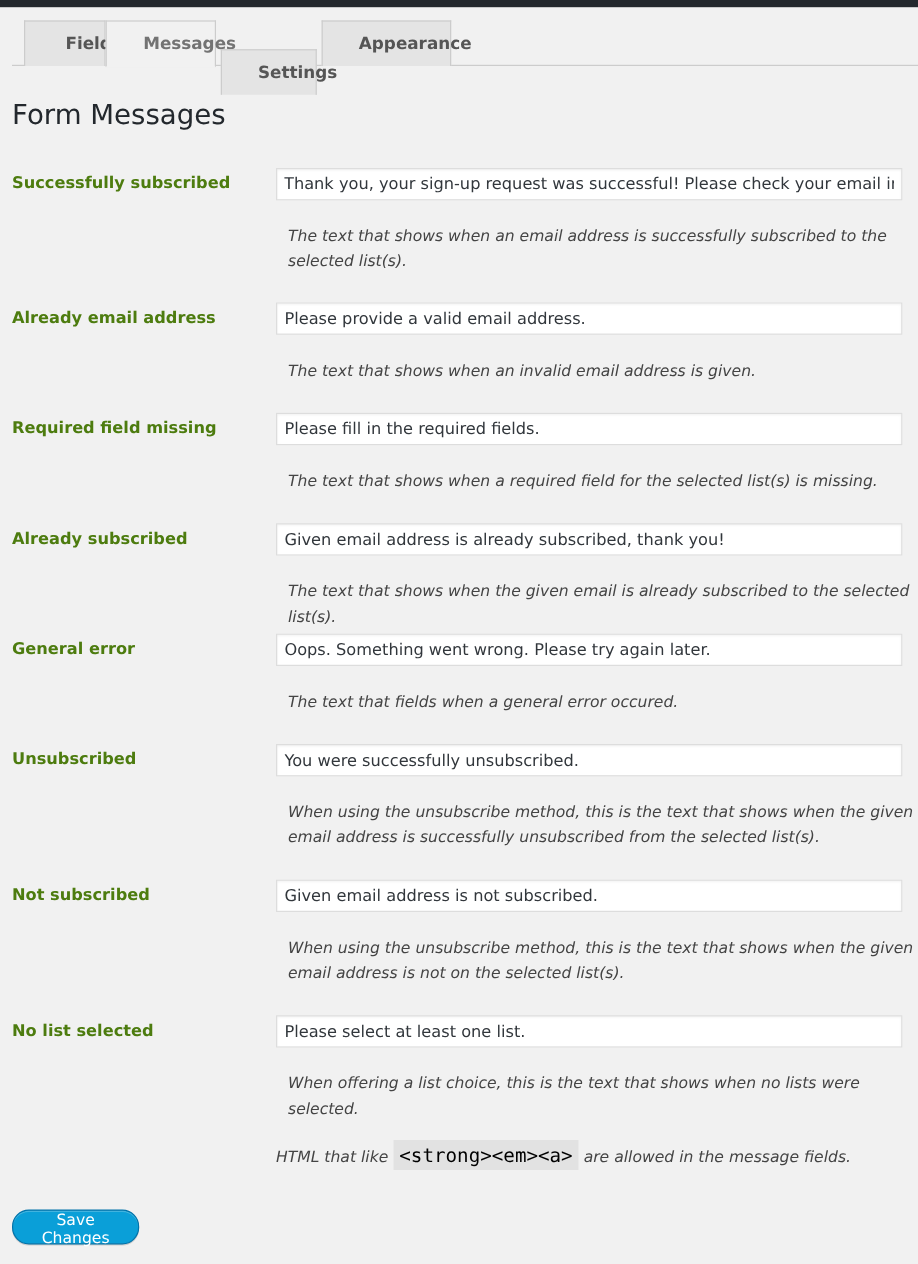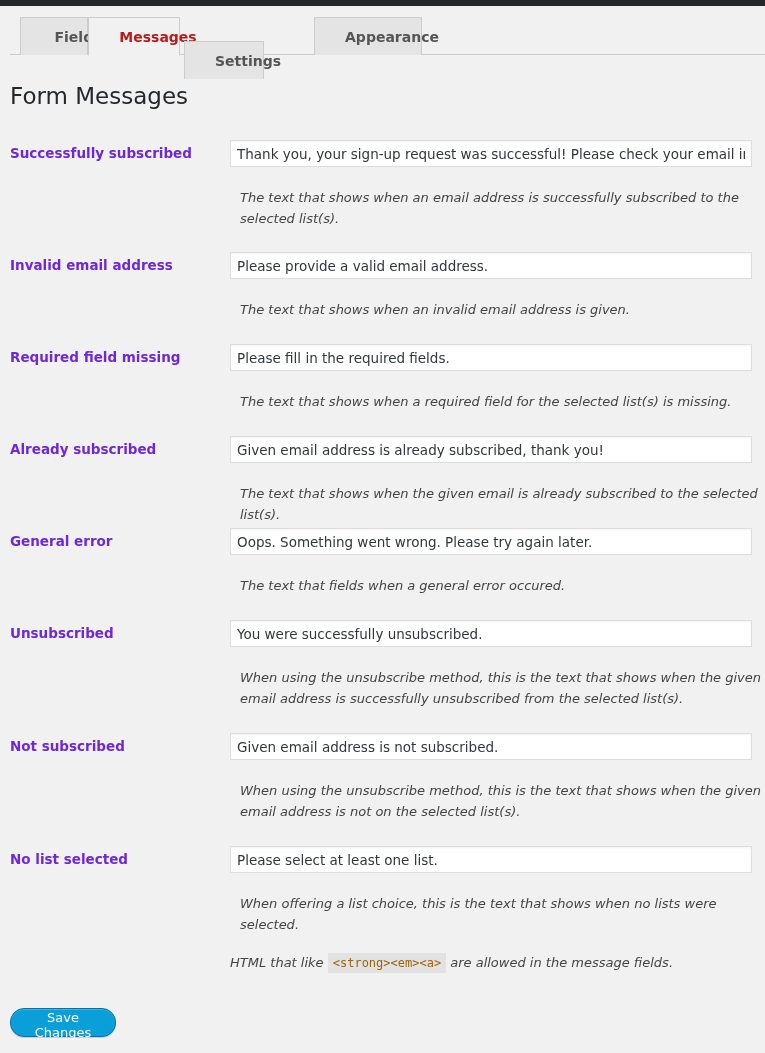--- a/index.html
+++ b/index.html
@@ -18,82 +18,82 @@
   }
   .tab {
     position: absolute; top: 0; height: 38px;
     background: #e4e4e4; border: 1px solid #ccc; border-bottom: none;
     font-weight: 600; font-size: 14px; color: #555;
     display: flex; align-items: center; justify-content: center;
     cursor: pointer;
     padding-left: 48px;
   }
   .tab.active {
-    background: #f1f1f1; color: #b91c1c; height: 39px; border-bottom: 1px solid #f1f1f1;
+    background: #f1f1f1; color: #737373; height: 39px; border-bottom: 1px solid #f1f1f1;
   }
   .page-title {
     position: absolute; left: 10px; top: 83px; margin: 0;
     font-size: 23px; font-weight: 400; color: #23282d; text-align: right;
   }
   .row { position: absolute; left: 0; width: 765px; }
   .row-label {
     position: absolute; left: 10px; top: 0;
-    font-weight: 600; font-size: 13.5px; color: #6d28d9;
+    font-weight: 600; font-size: 13.5px; color: #4d7c0f;
     line-height: 26px;
   }
   .row-input {
     position: absolute; left: 230px; top: 0; width: 522px; height: 27px;
     border: 1px solid #ddd; background: #fff;
     font-family: "DejaVu Sans", "Liberation Sans", sans-serif;
     font-size: 13.5px; color: #32373c; padding: 0 6px;
     box-shadow: inset 0 1px 2px rgba(0,0,0,0.05);
     outline: none;
   }
   .row-desc {
     position: absolute; left: 230px; top: 37px; width: 525px; margin: 10px;
     font-style: italic; font-size: 13px; line-height: 21px; color: #444;
   }
   .footnote {
     position: absolute; left: 230px; top: 951px; margin: 0;
     font-style: italic; font-size: 13px; line-height: 24px; color: #444;
   }
   .footnote code {
     font-style: normal; font-family: "DejaVu Sans Mono", "Liberation Mono", monospace;
-    font-size: 12px; background: #e2e2e2; padding: 3px 5px; color: #a16207;
+    font-size: 16px; background: #e2e2e2; padding: 3px 5px; color: #000000;
   }
   .save-btn {
     position: absolute; left: 10px; top: 1008px; width: 106px; height: 29px;
     background: #0a9fd8; border: 1px solid #0073aa; border-radius: 14px;
     color: #fff; font-family: "DejaVu Sans", "Liberation Sans", sans-serif;
     font-size: 13px; cursor: pointer;
     box-shadow: inset 0 1px 0 rgba(120,200,230,.5), 0 1px 0 rgba(0,0,0,.15);
   }
 </style>
 </head>
 <body>
 
 <div class="topbar"></div>
 
 <div class="tabs">
   <div class="tab" style="left:10px;width:68px;">Fields</div>
   <div class="tab active" style="left:78px;width:92px;">Messages</div>
   <div class="tab" style="left:174px;width:80px;margin-top:24px;">Settings</div>
-  <div class="tab" style="left:258px;width:108px;margin-left:46px;">Appearance</div>
+  <div class="tab" style="left:258px;width:108px;">Appearance</div>
 </div>
 
 <h1 class="page-title">Form Messages</h1>
 
 <div class="row" style="top:140px;">
   <label class="row-label">Successfully subscribed</label>
   <input class="row-input" type="text" value="Thank you, your sign-up request was successful! Please check your email inbox" style="">
   <p class="row-desc">The text that shows when an email address is successfully subscribed to the selected list(s).</p>
 </div>
 
 <div class="row" style="top:252px;">
-  <label class="row-label">Invalid email address</label>
+  <label class="row-label">Already email address</label>
   <input class="row-input" type="text" value="Please provide a valid email address." style="">
   <p class="row-desc">The text that shows when an invalid email address is given.</p>
 </div>
 
 <div class="row" style="top:344px;">
   <label class="row-label">Required field missing</label>
   <input class="row-input" type="text" value="Please fill in the required fields." style="">
   <p class="row-desc">The text that shows when a required field for the selected list(s) is missing.</p>
 </div>
 

